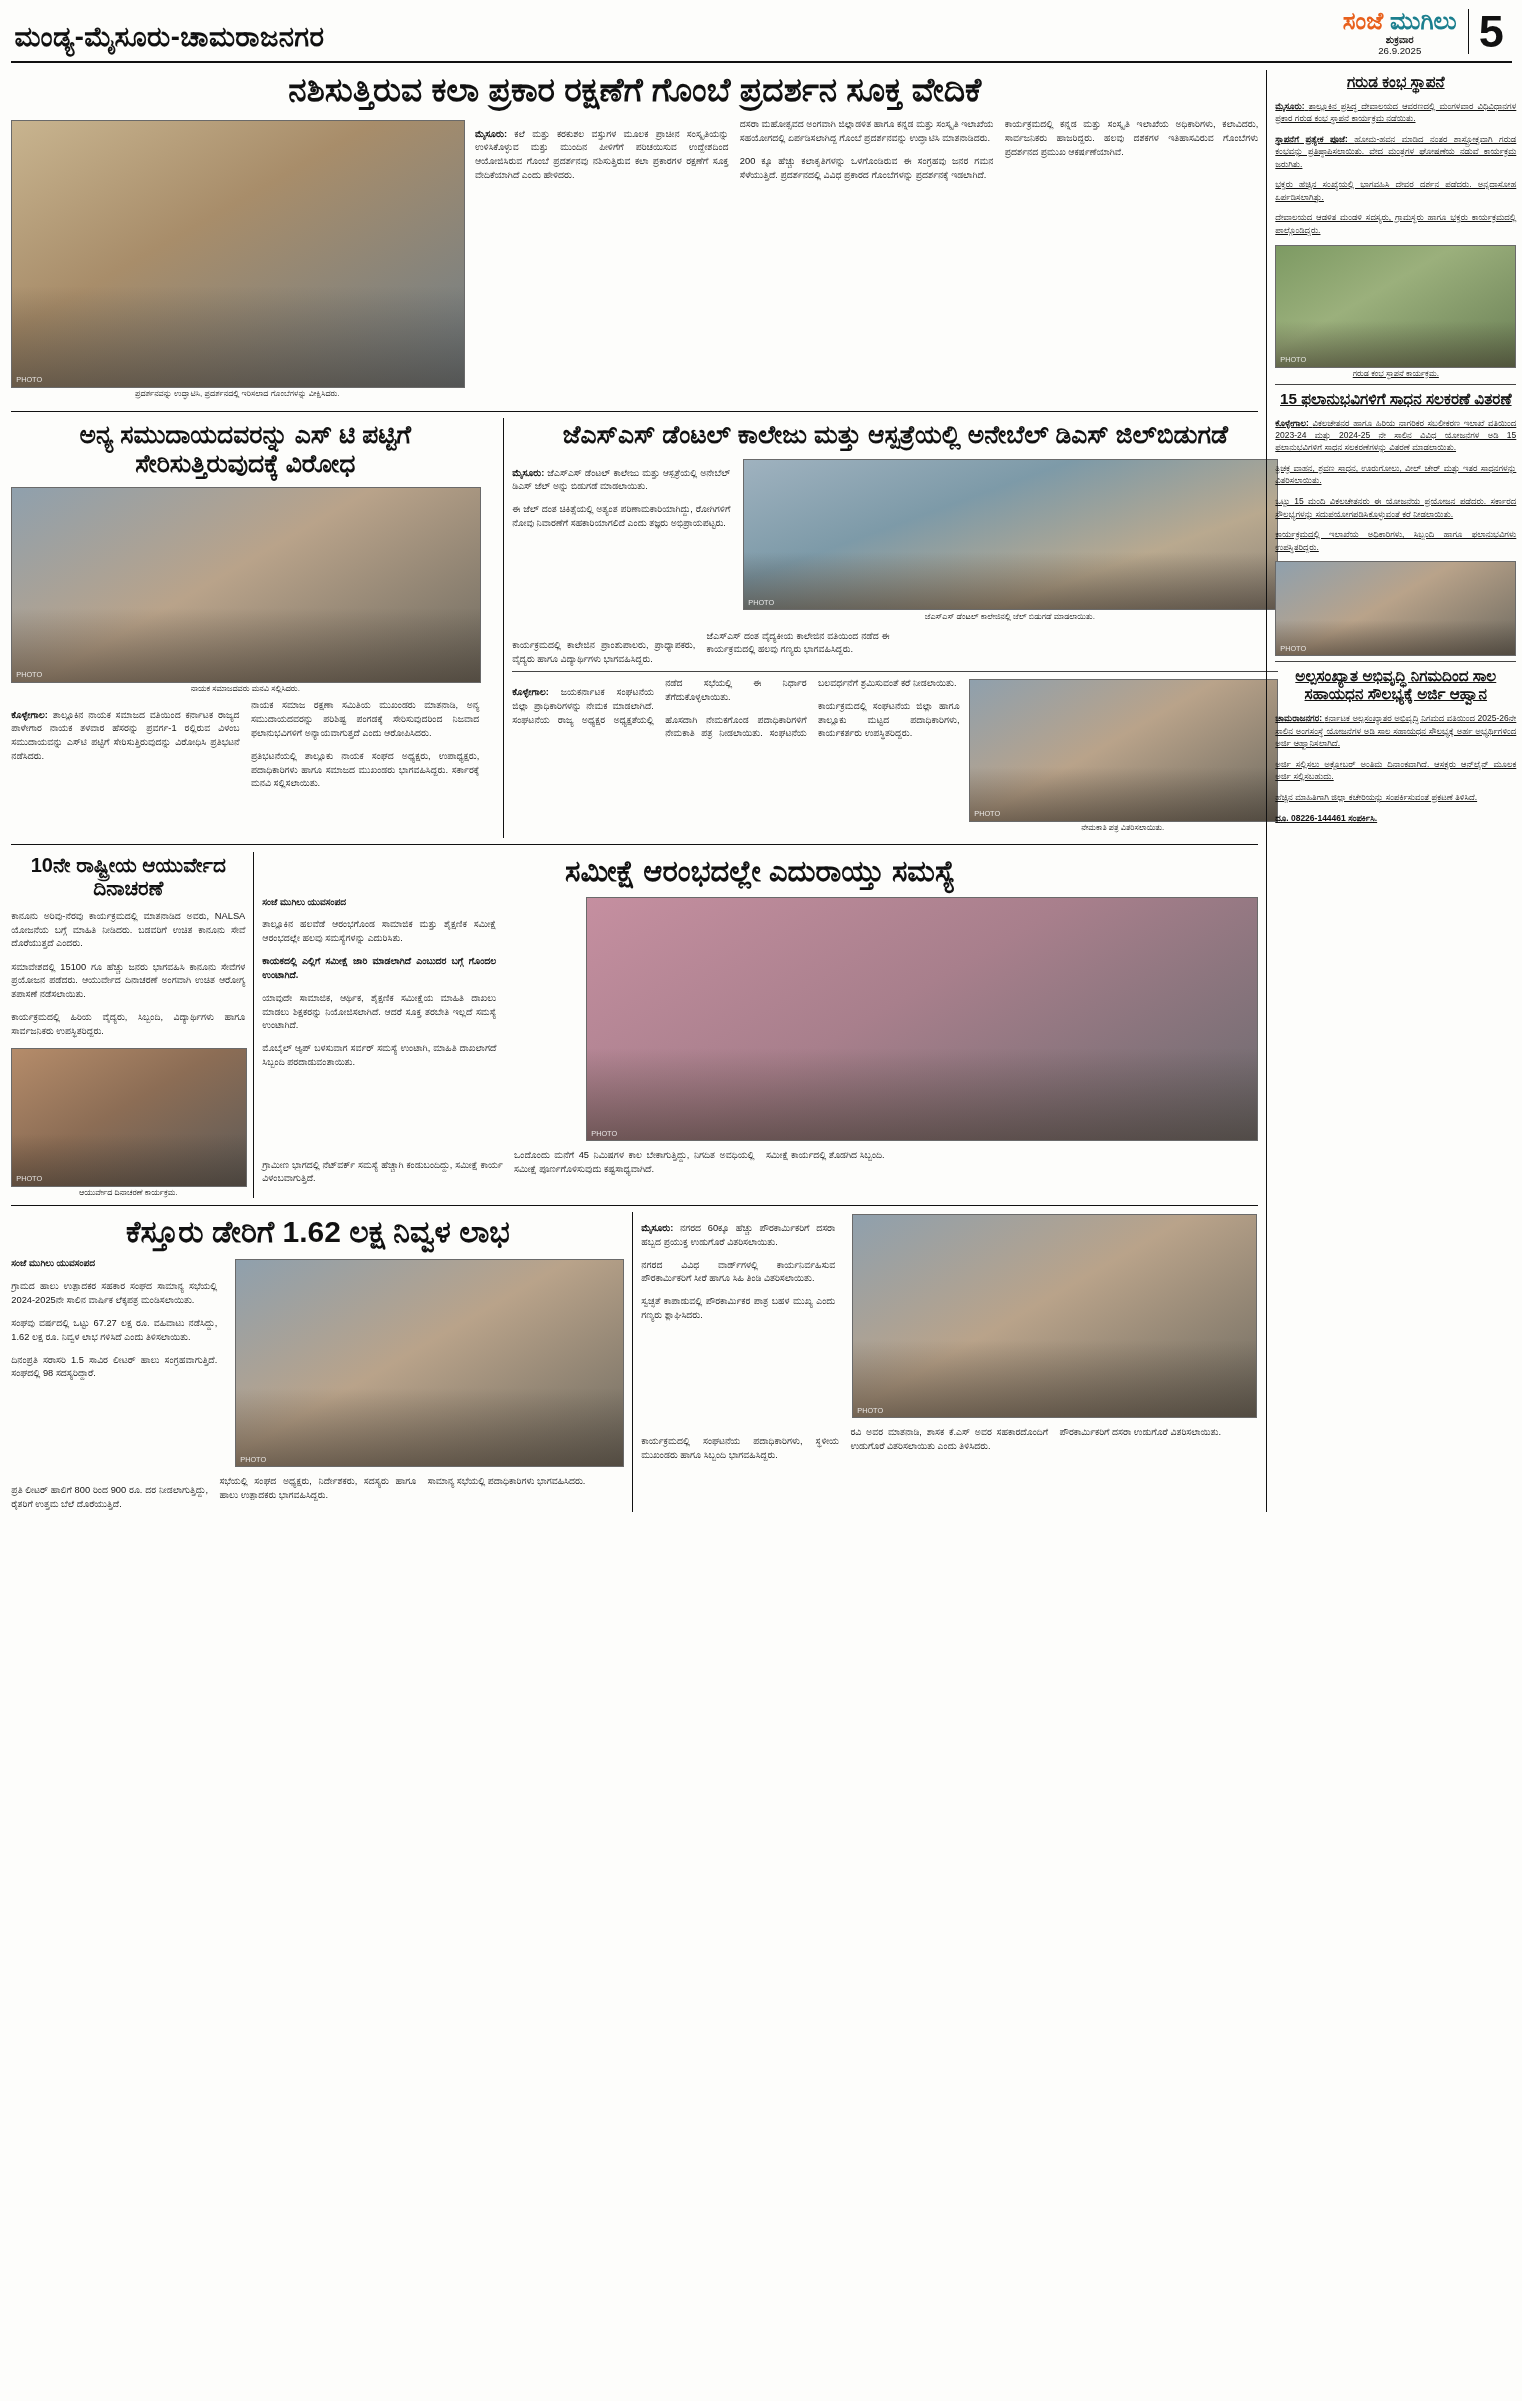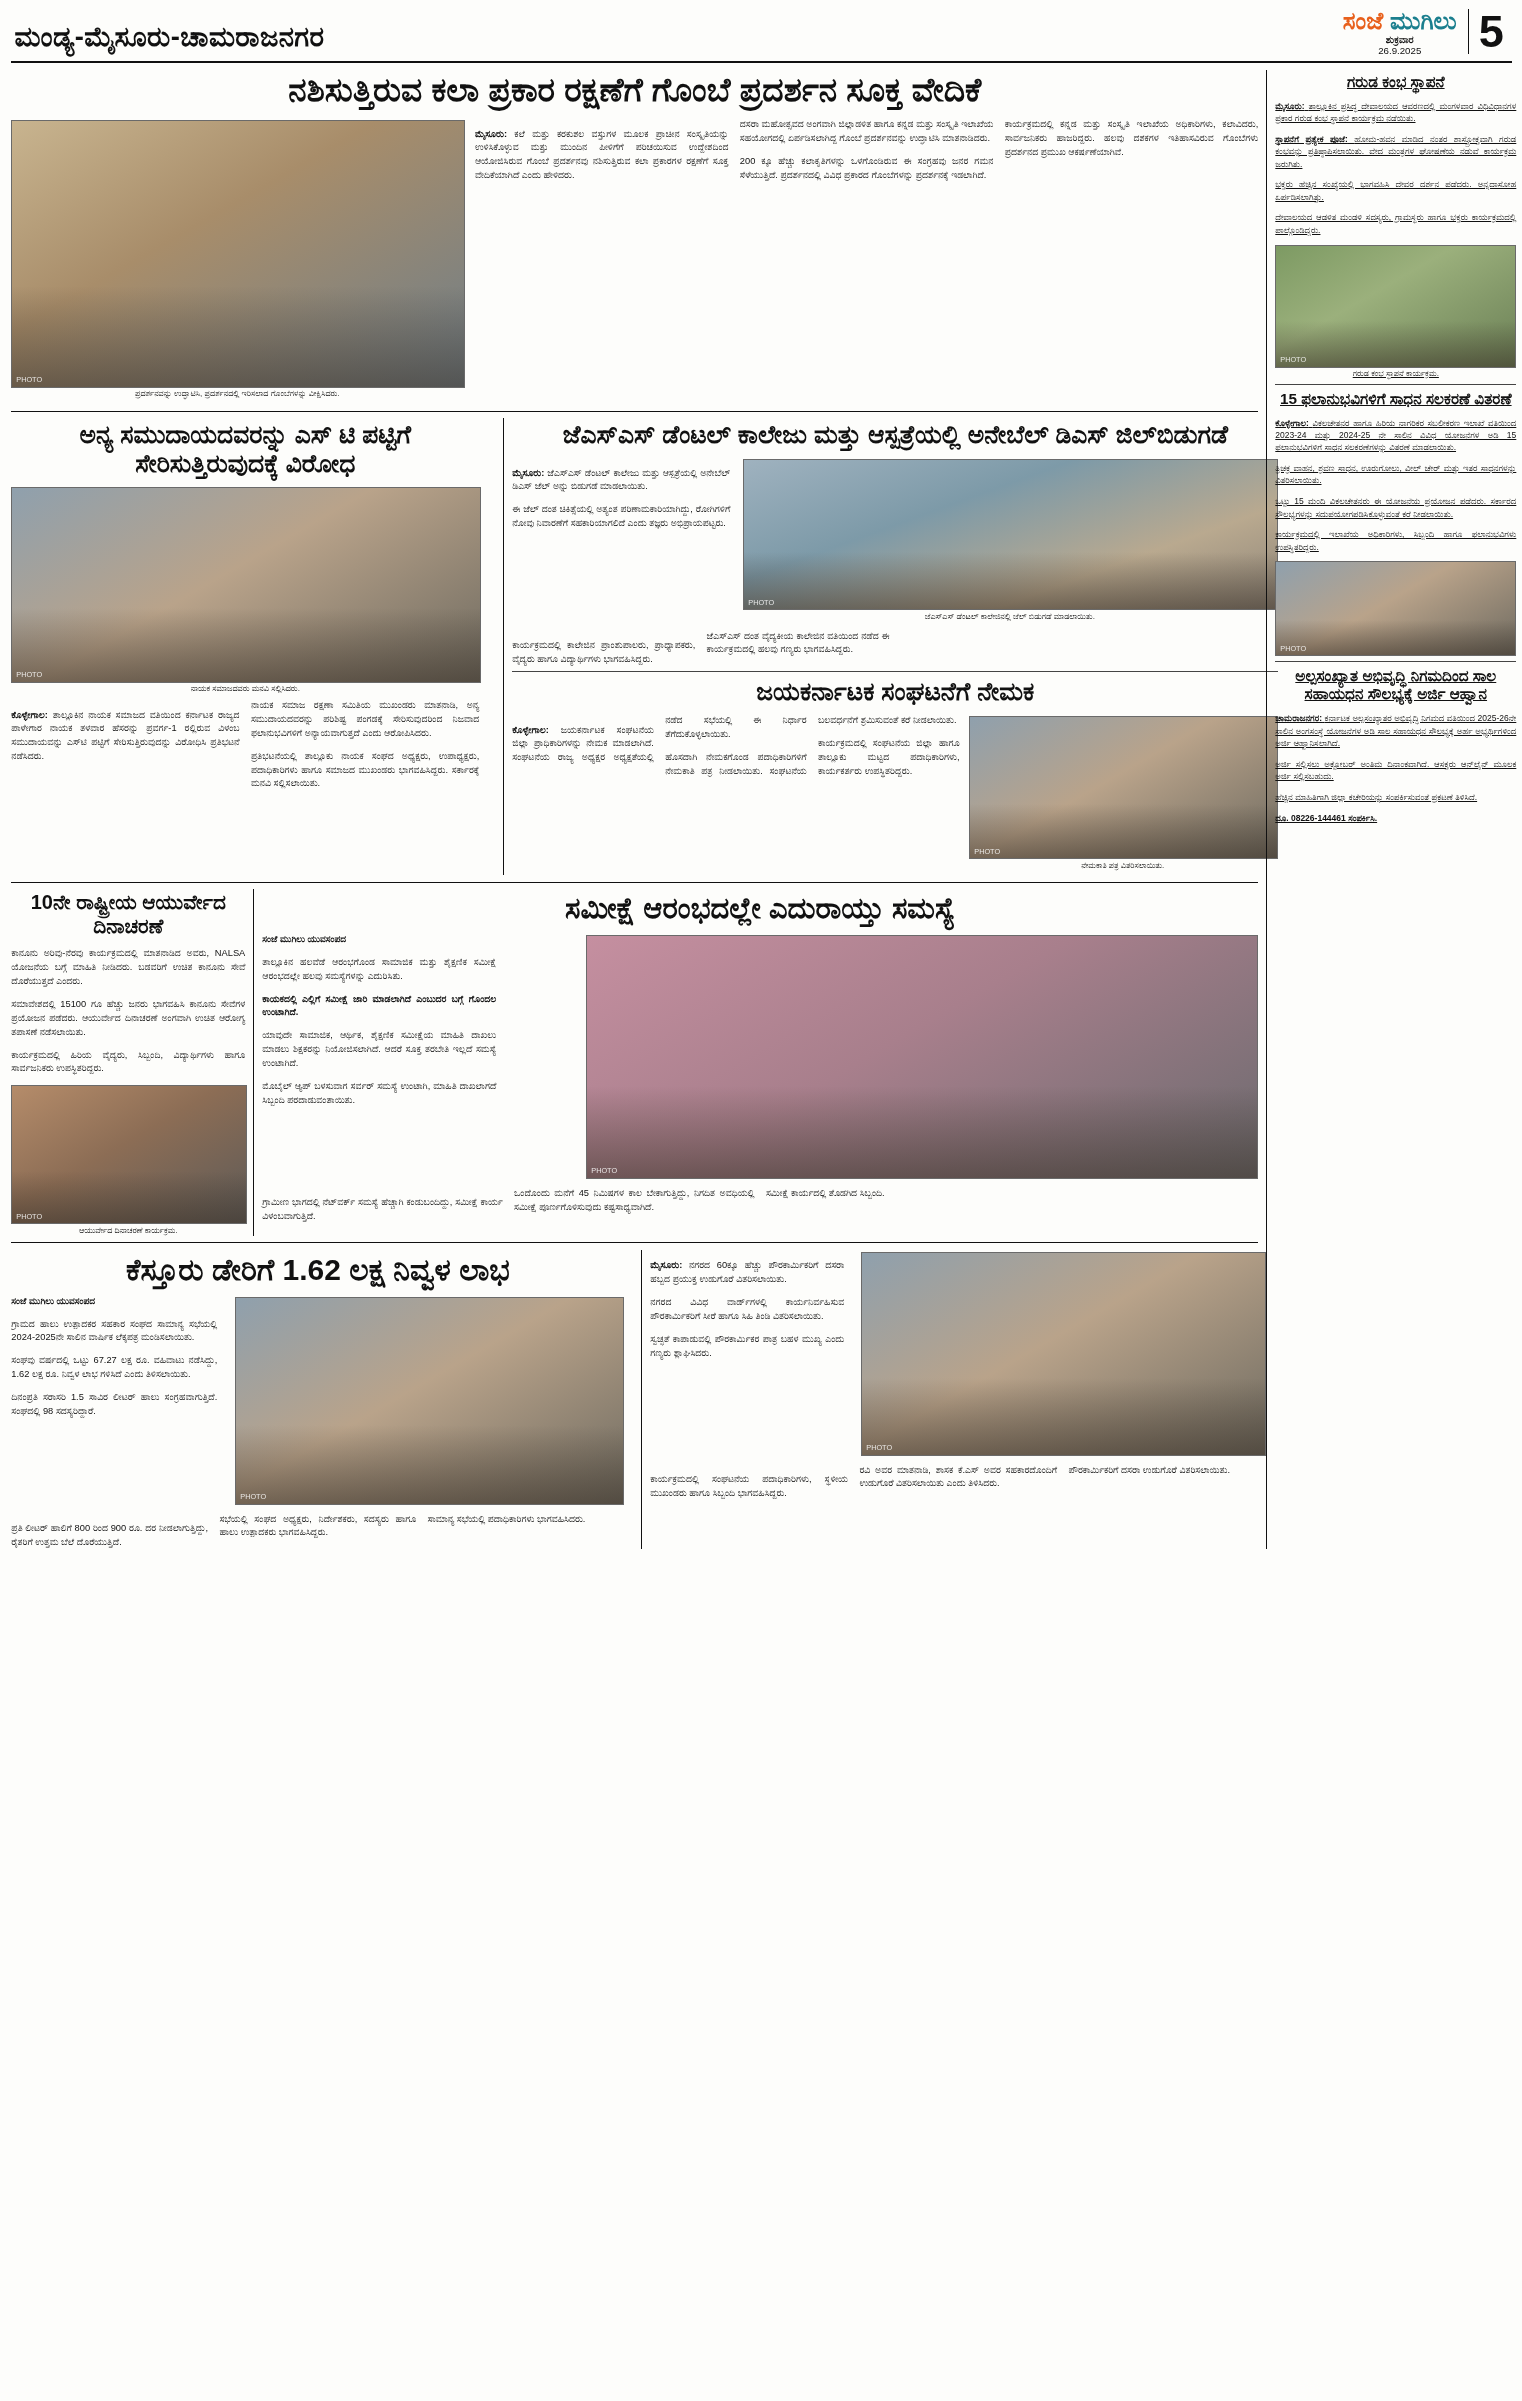--- a/index.html
+++ b/index.html
@@ -254,21 +254,20 @@
             </div>
           </div>
           <div class="body-text cols4 mt4">
             <p>ಕಾರ್ಯಕ್ರಮದಲ್ಲಿ ಕಾಲೇಜಿನ ಪ್ರಾಂಶುಪಾಲರು, ಪ್ರಾಧ್ಯಾಪಕರು, ವೈದ್ಯರು ಹಾಗೂ ವಿದ್ಯಾರ್ಥಿಗಳು ಭಾಗವಹಿಸಿದ್ದರು.</p>
             <p>ಜೆಎಸ್‌ಎಸ್ ದಂತ ವೈದ್ಯಕೀಯ ಕಾಲೇಜಿನ ವತಿಯಿಂದ ನಡೆದ ಈ ಕಾರ್ಯಕ್ರಮದಲ್ಲಿ ಹಲವು ಗಣ್ಯರು ಭಾಗವಹಿಸಿದ್ದರು.</p>
           </div>
 
           <div class="rule-thin"></div>
 
           <div class="block">
-            <div class="headline sm">ಜಯಕರ್ನಾಟಕ ಸಂಘಟನೆಗೆ ನೇಮಕ</div>
             <div class="flow">
               <div class="fr-img">
                 <div class="photo group" style="width:307px;height:141px;">
                   <span class="p-lbl">PHOTO</span>
                 </div>
                 <div class="cap" style="width:307px;">ನೇಮಕಾತಿ ಪತ್ರ ವಿತರಿಸಲಾಯಿತು.</div>
               </div>
               <div class="body-text cols3">
                 <p><b>ಕೊಳ್ಳೇಗಾಲ:</b>
                   <span>ಜಯಕರ್ನಾಟಕ ಸಂಘಟನೆಯ ಜಿಲ್ಲಾ ಪ್ರಾಧಿಕಾರಿಗಳನ್ನು ನೇಮಕ ಮಾಡಲಾಗಿದೆ. ಸಂಘಟನೆಯ ರಾಜ್ಯ ಅಧ್ಯಕ್ಷರ ಅಧ್ಯಕ್ಷತೆಯಲ್ಲಿ ನಡೆದ ಸಭೆಯಲ್ಲಿ ಈ ನಿರ್ಧಾರ ತೆಗೆದುಕೊಳ್ಳಲಾಯಿತು.</span></p>
@@ -316,21 +315,21 @@
           <div class="body-text cols4 mt4">
             <p>ಗ್ರಾಮೀಣ ಭಾಗದಲ್ಲಿ ನೆಟ್‌ವರ್ಕ್ ಸಮಸ್ಯೆ ಹೆಚ್ಚಾಗಿ ಕಂಡುಬಂದಿದ್ದು, ಸಮೀಕ್ಷೆ ಕಾರ್ಯ ವಿಳಂಬವಾಗುತ್ತಿದೆ.</p>
             <p>ಒಂದೊಂದು ಮನೆಗೆ 45 ನಿಮಿಷಗಳ ಕಾಲ ಬೇಕಾಗುತ್ತಿದ್ದು, ನಿಗದಿತ ಅವಧಿಯಲ್ಲಿ ಸಮೀಕ್ಷೆ ಪೂರ್ಣಗೊಳಿಸುವುದು ಕಷ್ಟಸಾಧ್ಯವಾಗಿದೆ.</p>
             <p>ಸಮೀಕ್ಷೆ ಕಾರ್ಯದಲ್ಲಿ ತೊಡಗಿದ ಸಿಬ್ಬಂದಿ.</p>
           </div>
         </div>
       </div>
 
       <div class="rule-h"></div>
 
-      <div style="display:grid;grid-template-columns:613px 625px;gap:17px;">
+      <div style="display:grid;grid-template-columns:613px 625px;gap:8px;">
 
         <div class="block">
           <div class="headline" style="font-size:30px;">ಕೆಸ್ತೂರು ಡೇರಿಗೆ 1.62 ಲಕ್ಷ ನಿವ್ವಳ ಲಾಭ</div>
           <div class="flow">
             <div class="fr-img">
               <div class="photo group" style="width:387px;height:206px;">
                 <span class="p-lbl">PHOTO</span>
               </div>
             </div>
             <div class="body-text" style="width:206px;float:left;">

